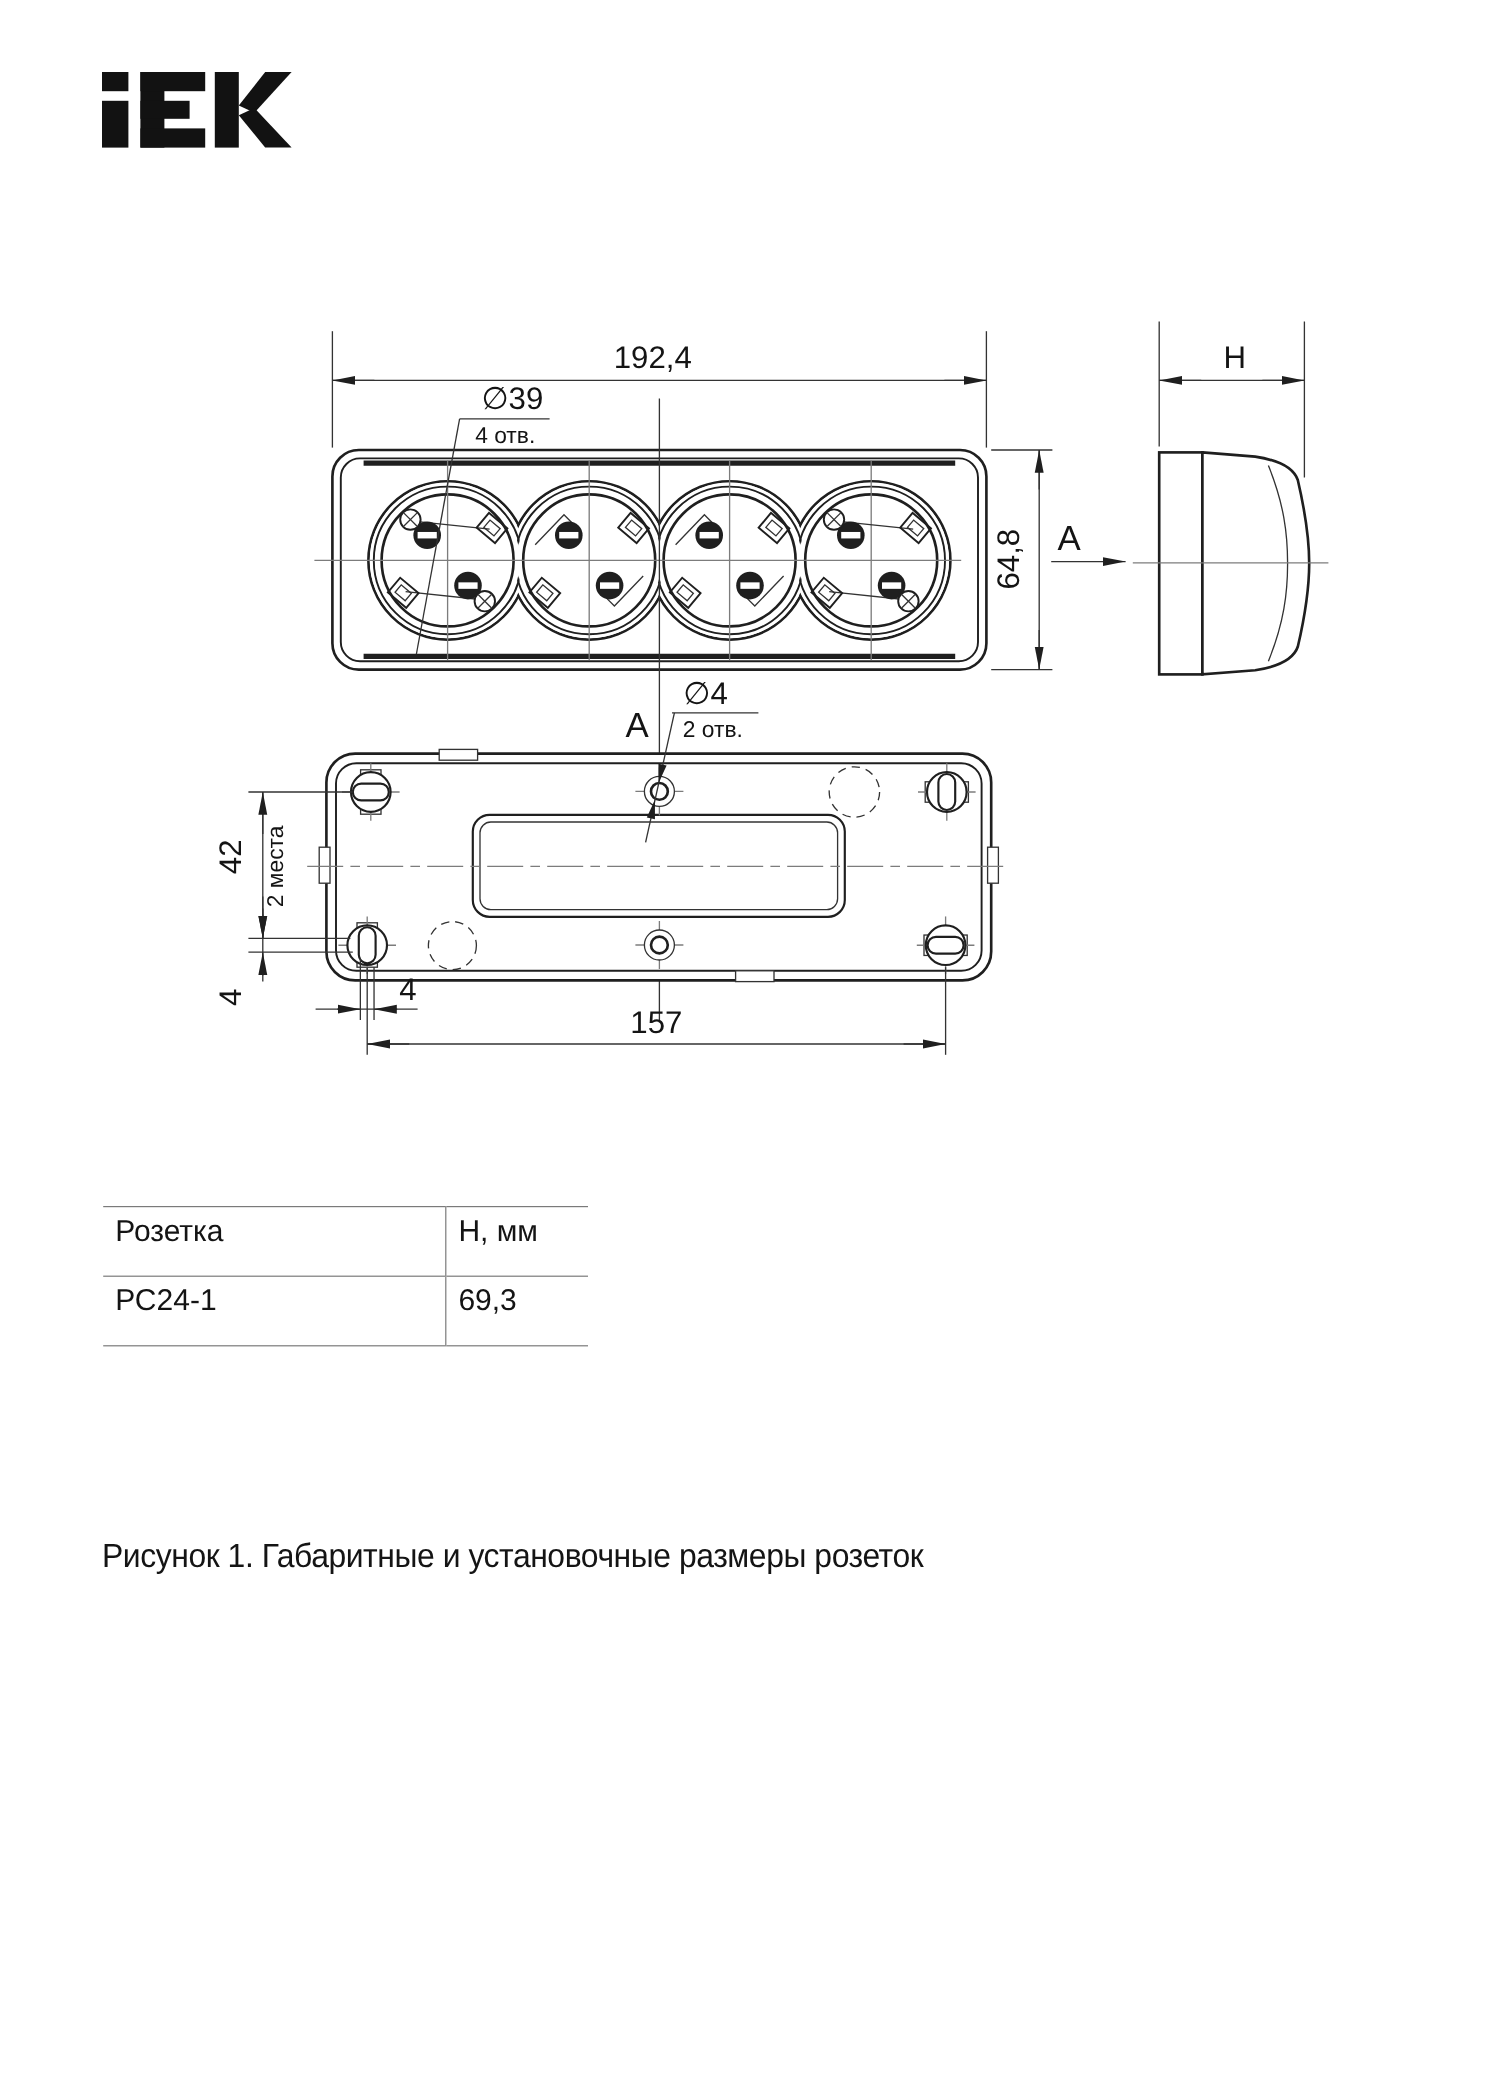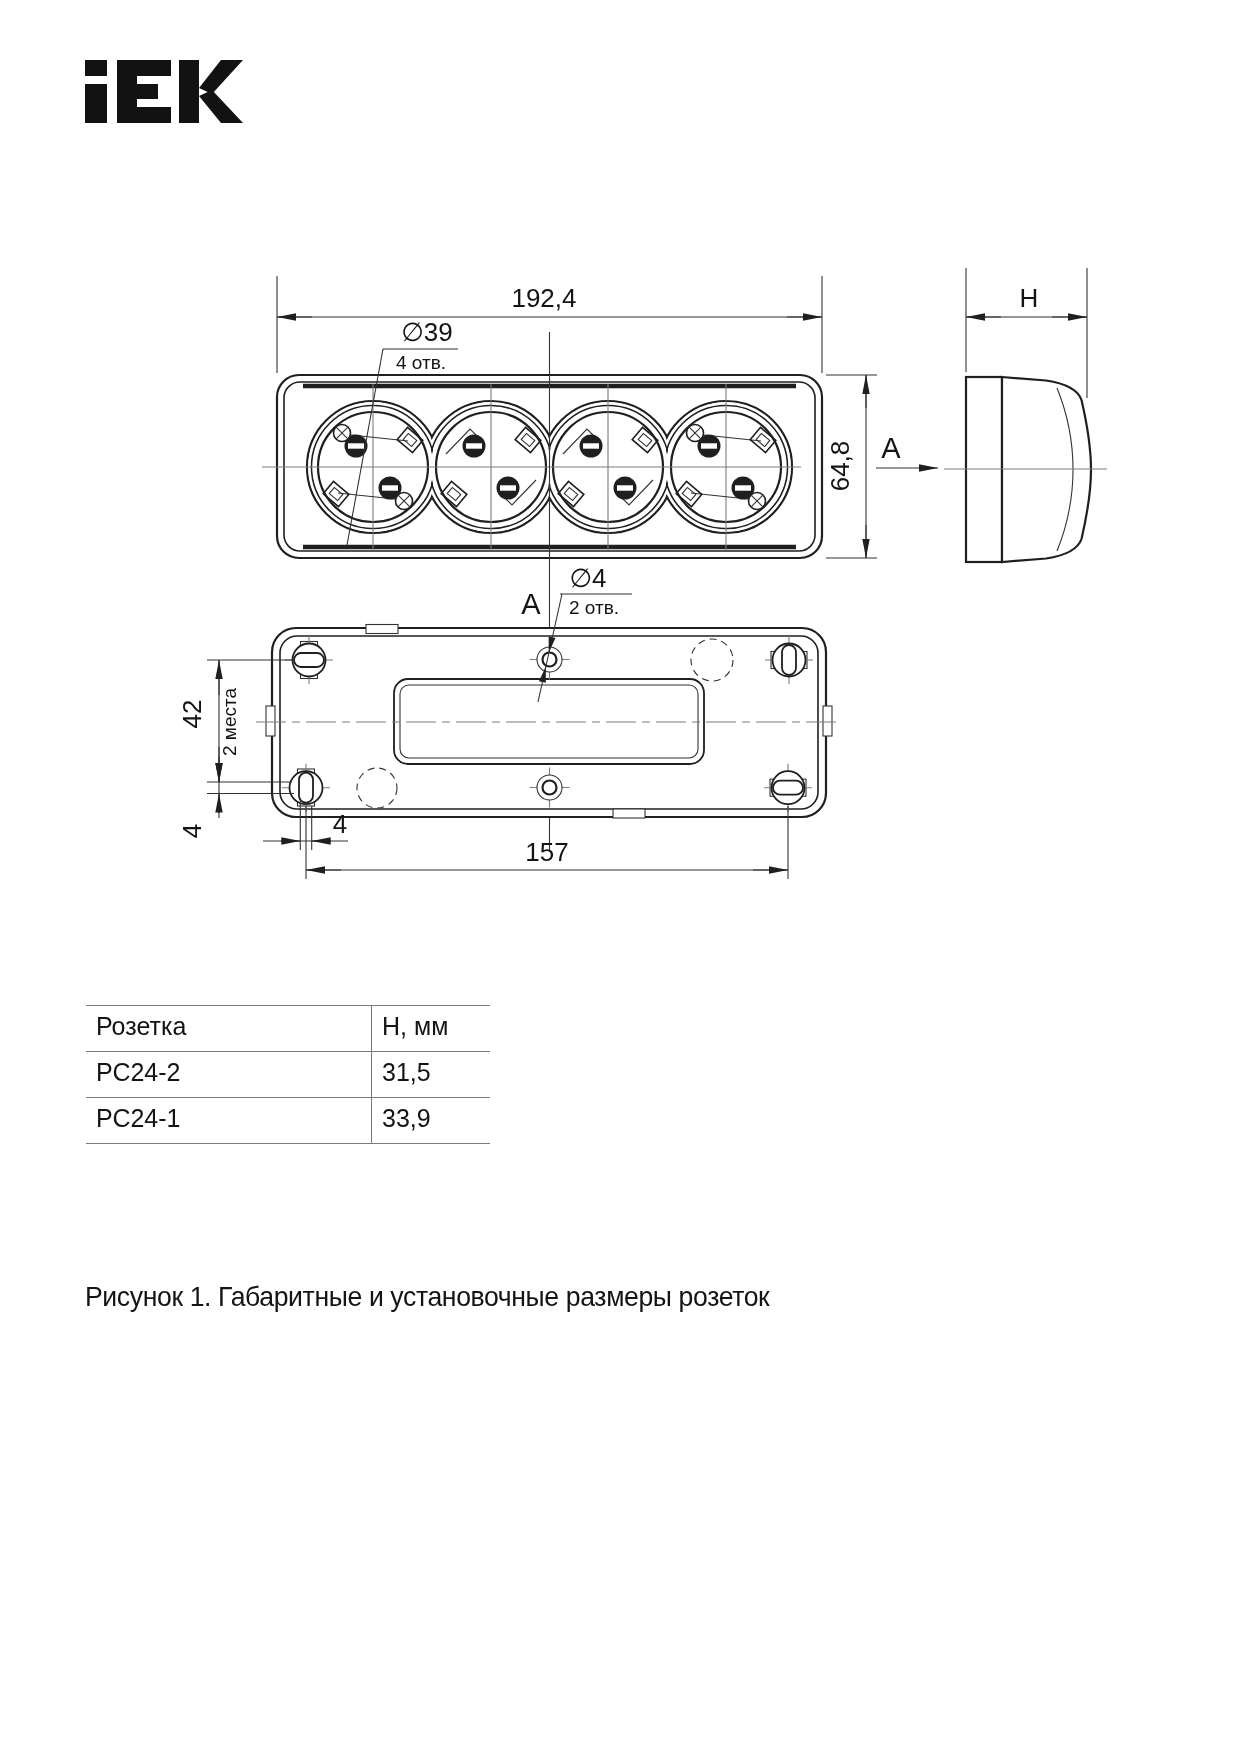--- a/index.html
+++ b/index.html
@@ -16,21 +16,21 @@
   .dsh{stroke-dasharray:7 5;}
   .cdl{stroke-dasharray:30 6 8 6;}
   .t  {font:26px "Liberation Sans",sans-serif;fill:var(--c-text,#141414);text-anchor:middle;}
   .ts {font:19px "Liberation Sans",sans-serif;fill:var(--c-text,#141414);text-anchor:middle;}
   
   .spec-table{position:absolute;left:86px;top:1005px;width:404px;border-collapse:collapse;
       font-size:25px;color:var(--c-text,#1a1a1a);}
   .spec-table tr{border-bottom:1px solid var(--c-table_line,#7a7a7a);}
   .spec-table tr:first-child{border-top:1px solid var(--c-table_line,#7a7a7a);}
   .spec-table td,.spec-table th{height:41px;font-weight:normal;text-align:left;
-      padding:0 0 4px 10px;vertical-align:middle;}
+      padding:0 0 16px 10px;vertical-align:middle;}
   .spec-table td:first-child,.spec-table th:first-child{width:275px;
       border-right:1px solid var(--c-table_line,#7a7a7a);}
   .caption{position:absolute;left:85px;top:1281px;font-size:28px;letter-spacing:-0.4px;
       color:var(--c-text,#1a1a1a);transform:scaleX(0.95);transform-origin:left;white-space:nowrap;}
 </style>
 </head>
 <body>
 
 <div class="page">
 
@@ -289,25 +289,21 @@
   </g>
 </svg>
 
 <table class="spec-table">
   <tbody>
         <tr>
     <th>Розетка</th>
     <th>Н, мм</th>
   </tr>
   <tr>
-    <td>РС24-2</td>
-    <td>31,5</td>
-  </tr>
-  <tr>
     <td>РС24-1</td>
-    <td>33,9</td>
+    <td>69,3</td>
   </tr>
 </tbody>
     </table>
 
 <div class="caption">Рисунок 1. Габаритные и установочные размеры розеток</div>
 
 </div>
 
 </body></html>

